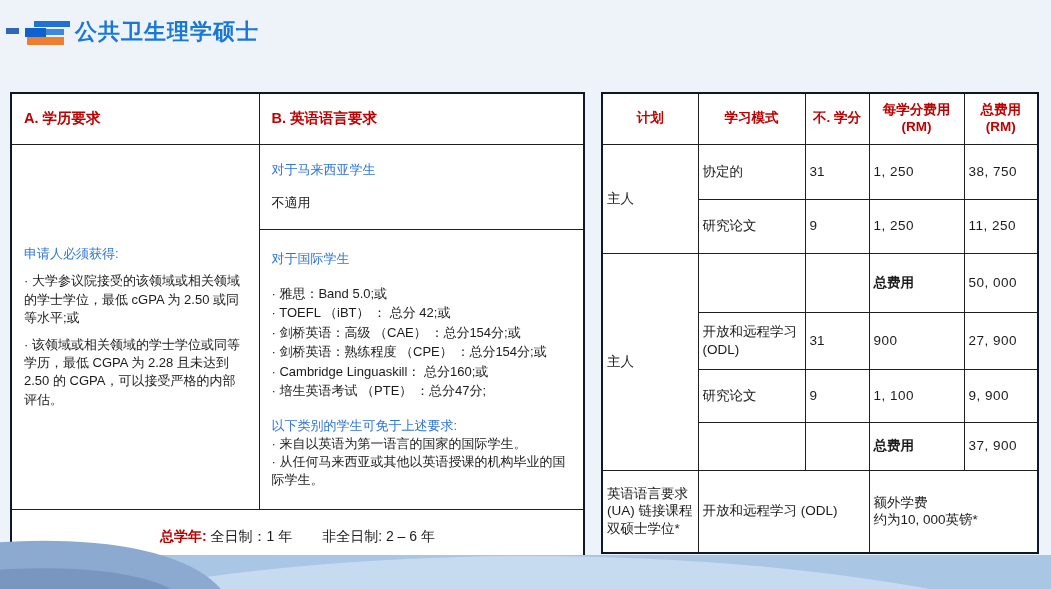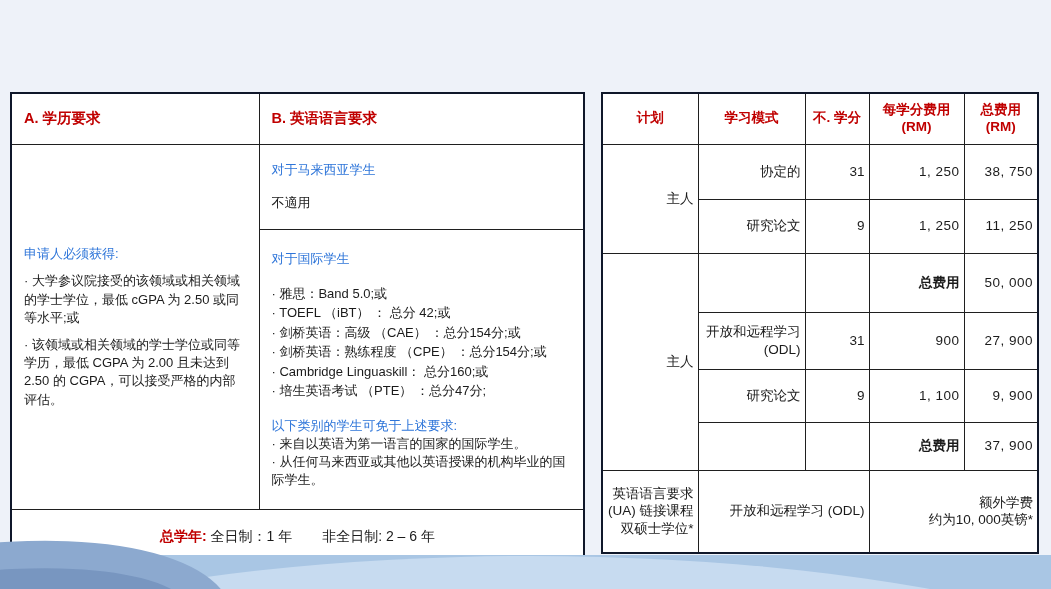--- a/index.html
+++ b/index.html
@@ -50,21 +50,21 @@
   .cell-b2 .exempt-block { margin-top:16px; }
   .footer-row td { height:54px; text-align:center; font-size:14px; color:#1b1b1b; }
   .footer-row .sep { display:inline-block; width:26px; }
   
   .fee-table { left:601px; top:92px; width:436px;padding-left:32px; }
   .fee-table th {
     font-size:13.5px; text-align:center; height:51px; padding:2px 4px;
     line-height:1.25;
   }
   .fee-table td {
-    font-size:13.5px; text-align:right; color:#1b1b1b; padding:2px 4px;
+    font-size:13.5px; text-align:left; color:#1b1b1b; padding:2px 4px;
     line-height:1.3;
   }
   .col-plan{width:96px;} .col-mode{width:107px;} .col-credits{width:64px;}
   .col-per{width:95px;} .col-total{width:74px;}
   .h-r1{height:55px;} .h-r2{height:54px;} .h-r3{height:59px;} .h-r4{height:57px;}
   .h-r5{height:53px;} .h-r6{height:48px;} .h-r7{height:83px;}
   .fee-num { letter-spacing:0.5px; }
   
   .wave { position:absolute; }
   .wave-band   { left:0; bottom:0; width:1051px; height:34px; background:#a9c6e4; }
@@ -73,32 +73,42 @@
   .wave-dark   { left:-420px; top:556px; width:660px; height:250px;
                  border-radius:50%; background:#8ca9cf; transform:rotate(-12deg); }
   .wave-darkest{ left:-360px; top:580px; width:560px; height:170px;
                  border-radius:50%; background:#7896c0; transform:rotate(-10deg); }
 </style>
 </head>
 <body>
 
 <div class="page">
 
+  <div class="header">
+    <div class="logo">
+      <div class="bar bar-top"></div>
+      <div class="bar bar-sliver"></div>
+      <div class="bar bar-mid"></div>
+      <div class="bar bar-mid2"></div>
+      <div class="bar bar-orange"></div>
+    </div>
+    <div class="page-title">公共卫生理学硕士</div>
+  </div>
 
   <table class="tbl left-table">
     <tbody>
         <tr>
       <th class="red" style="width:248px;">A. 学历要求</th>
       <th class="red" style="width:325px;">B. 英语语言要求</th>
     </tr>
     <tr>
       <td class="cell-a" rowspan="2">
         <p class="blue">申请人必须获得:</p>
         <p>· 大学参议院接受的该领域或相关领域的学士学位，最低 cGPA 为 2.50 或同等水平;或</p>
-        <p>· 该领域或相关领域的学士学位或同等学历，最低 CGPA 为 2.00 且未达到 2.50 的 CGPA，可以接受严格的内部评估。</p>
+        <p>· 该领域或相关领域的学士学位或同等学历，最低 CGPA 为 2.28 且未达到 2.50 的 CGPA，可以接受严格的内部评估。</p>
       </td>
       <td class="cell-b1">
         <span class="blue">对于马来西亚学生</span>
         <span>不適用</span>
       </td>
     </tr>
     <tr>
       <td class="cell-b2">
         <span class="blue section-head gap-after">对于国际学生</span>
         <div class="list">

